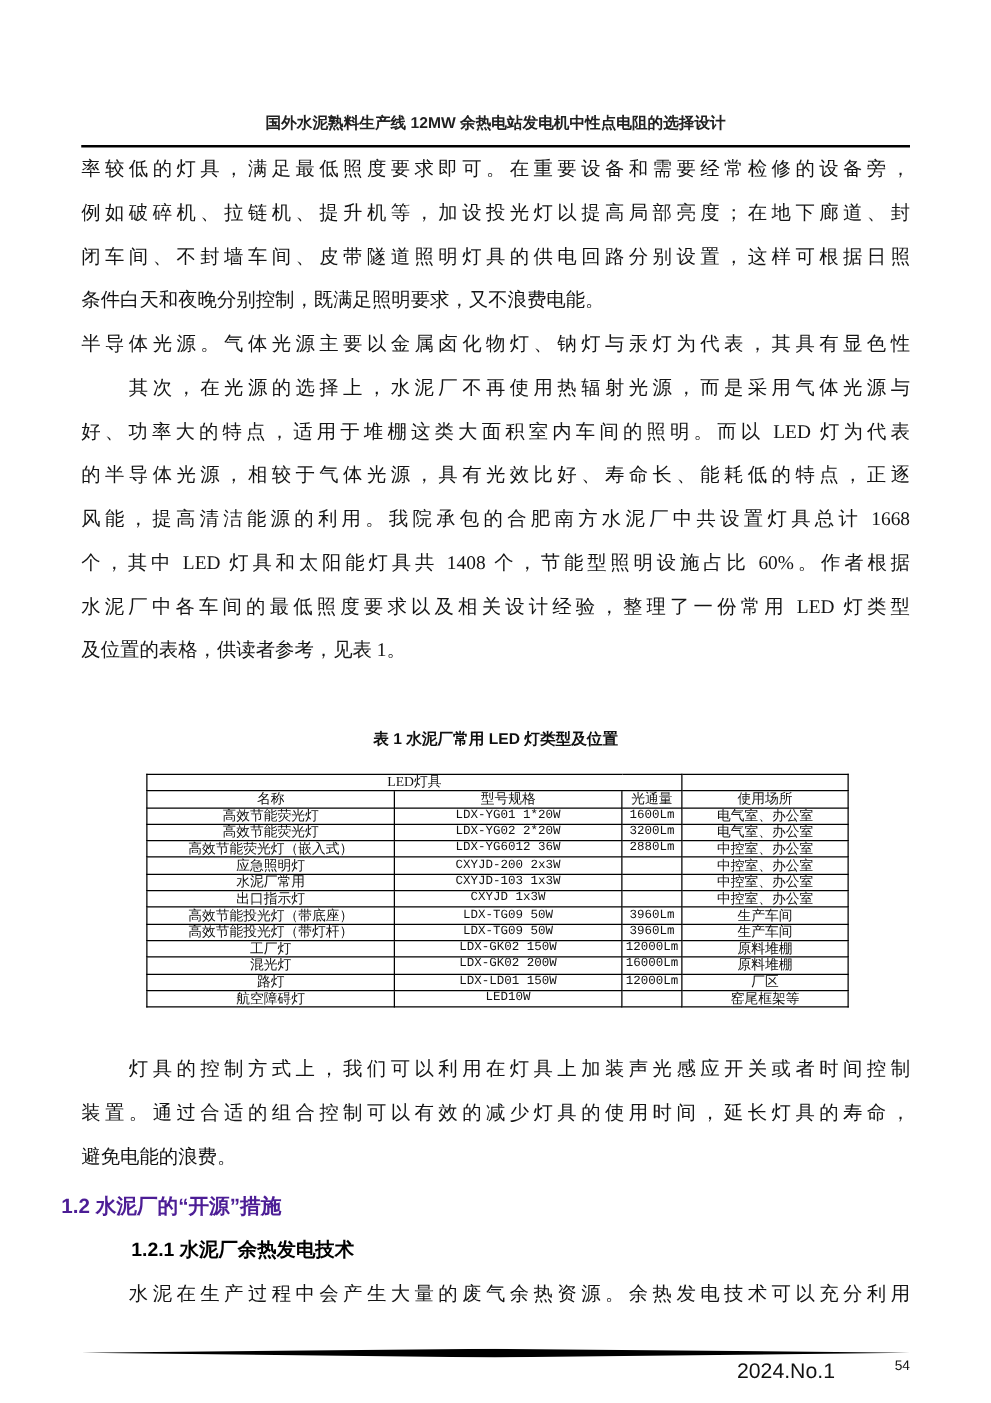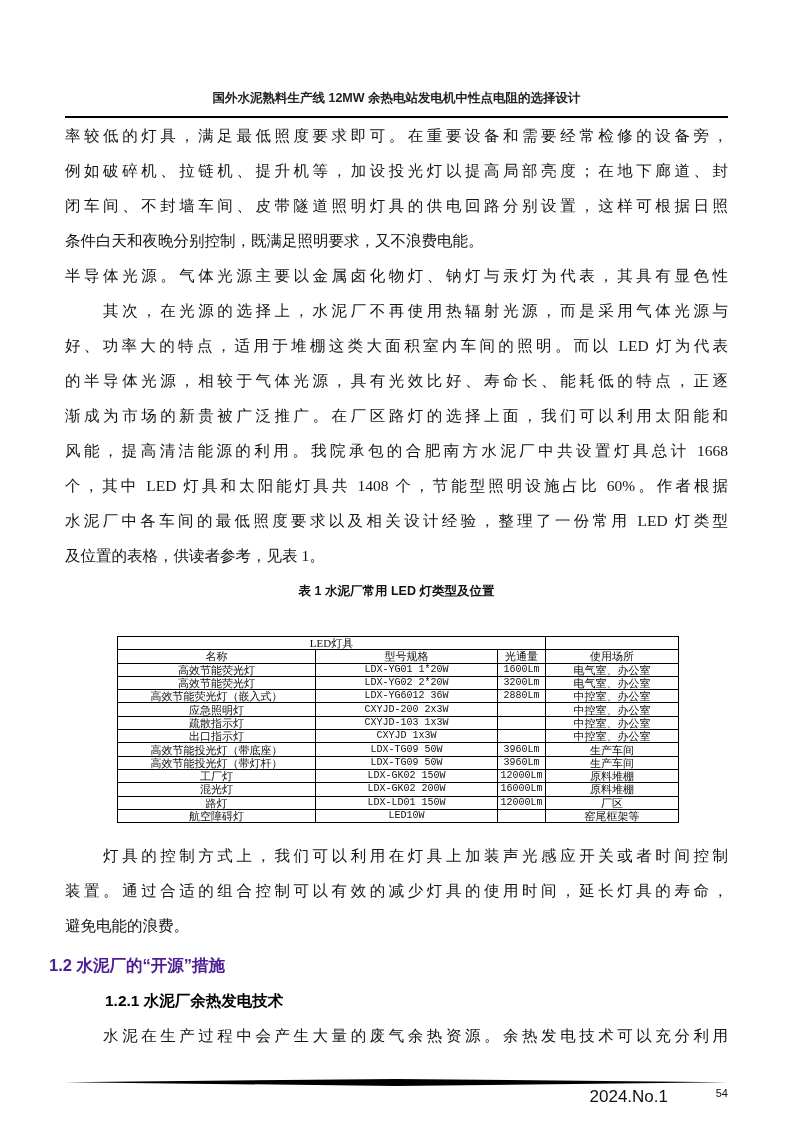--- a/index.html
+++ b/index.html
@@ -33,21 +33,21 @@
 
   
   .tbl-caption {
     position:absolute; left:65px; width:663px; top:551px;
     text-align:center; font-family:"Liberation Sans","DejaVu Sans",sans-serif;
     font-weight:bold; font-size:12.5px; color:#111;
   }
 
   
   table.led {
-    position:absolute; left:117px; top:604px;
+    position:absolute; left:117px; top:587px;
     width:561px; border-collapse:collapse; table-layout:fixed;
     font-size:11px; color:#111;
   }
   table.led td {
     border:1px solid #000;
     height:13.3px; line-height:12px; padding:0 1px;
     text-align:center; vertical-align:middle;
     overflow:hidden; white-space:nowrap;
   }
   table.led col.c0 { width:198px; }
@@ -96,21 +96,20 @@
       <div class="tline">例如破碎机、拉链机、提升机等，加设投光灯以提高局部亮度；在地下廊道、封</div>
       <div class="tline">闭车间、不封墙车间、皮带隧道照明灯具的供电回路分别设置，这样可根据日照</div>
       <div class="tline last">条件白天和夜晚分别控制，既满足照明要求，又不浪费电能。</div>
     </div>
 
   <div class="para" style="top:226px">
       <div class="tline">半导体光源。气体光源主要以金属卤化物灯、钠灯与汞灯为代表，其具有显色性</div>
       <div class="tline">　　其次，在光源的选择上，水泥厂不再使用热辐射光源，而是采用气体光源与</div>
       <div class="tline">好、功率大的特点，适用于堆棚这类大面积室内车间的照明。而以 LED 灯为代表</div>
       <div class="tline">的半导体光源，相较于气体光源，具有光效比好、寿命长、能耗低的特点，正逐</div>
-      <div class="tline">渐成为市场的新贵被广泛推广。在厂区路灯的选择上面，我们可以利用太阳能和</div>
       <div class="tline">风能，提高清洁能源的利用。我院承包的合肥南方水泥厂中共设置灯具总计 1668</div>
       <div class="tline">个，其中 LED 灯具和太阳能灯具共 1408 个，节能型照明设施占比 60%。作者根据</div>
       <div class="tline">水泥厂中各车间的最低照度要求以及相关设计经验，整理了一份常用 LED 灯类型</div>
       <div class="tline last">及位置的表格，供读者参考，见表 1。</div>
     </div>
 
   <div class="tbl-caption">表 1 水泥厂常用 LED 灯类型及位置</div>
 
   <table class="led">
     <colgroup>
@@ -149,21 +148,21 @@
           <td class="c2">2880Lm</td>
           <td class="c3">中控室、办公室</td>
         </tr>
         <tr>
           <td class="c0">应急照明灯</td>
           <td class="c1">CXYJD-200 2x3W</td>
           <td class="c2"></td>
           <td class="c3">中控室、办公室</td>
         </tr>
         <tr>
-          <td class="c0">疏散指示灯</td>
+          <td class="c0">水泥厂常用</td>
           <td class="c1">CXYJD-103 1x3W</td>
           <td class="c2"></td>
           <td class="c3">中控室、办公室</td>
         </tr>
         <tr>
           <td class="c0">出口指示灯</td>
           <td class="c1">CXYJD 1x3W</td>
           <td class="c2"></td>
           <td class="c3">中控室、办公室</td>
         </tr>

